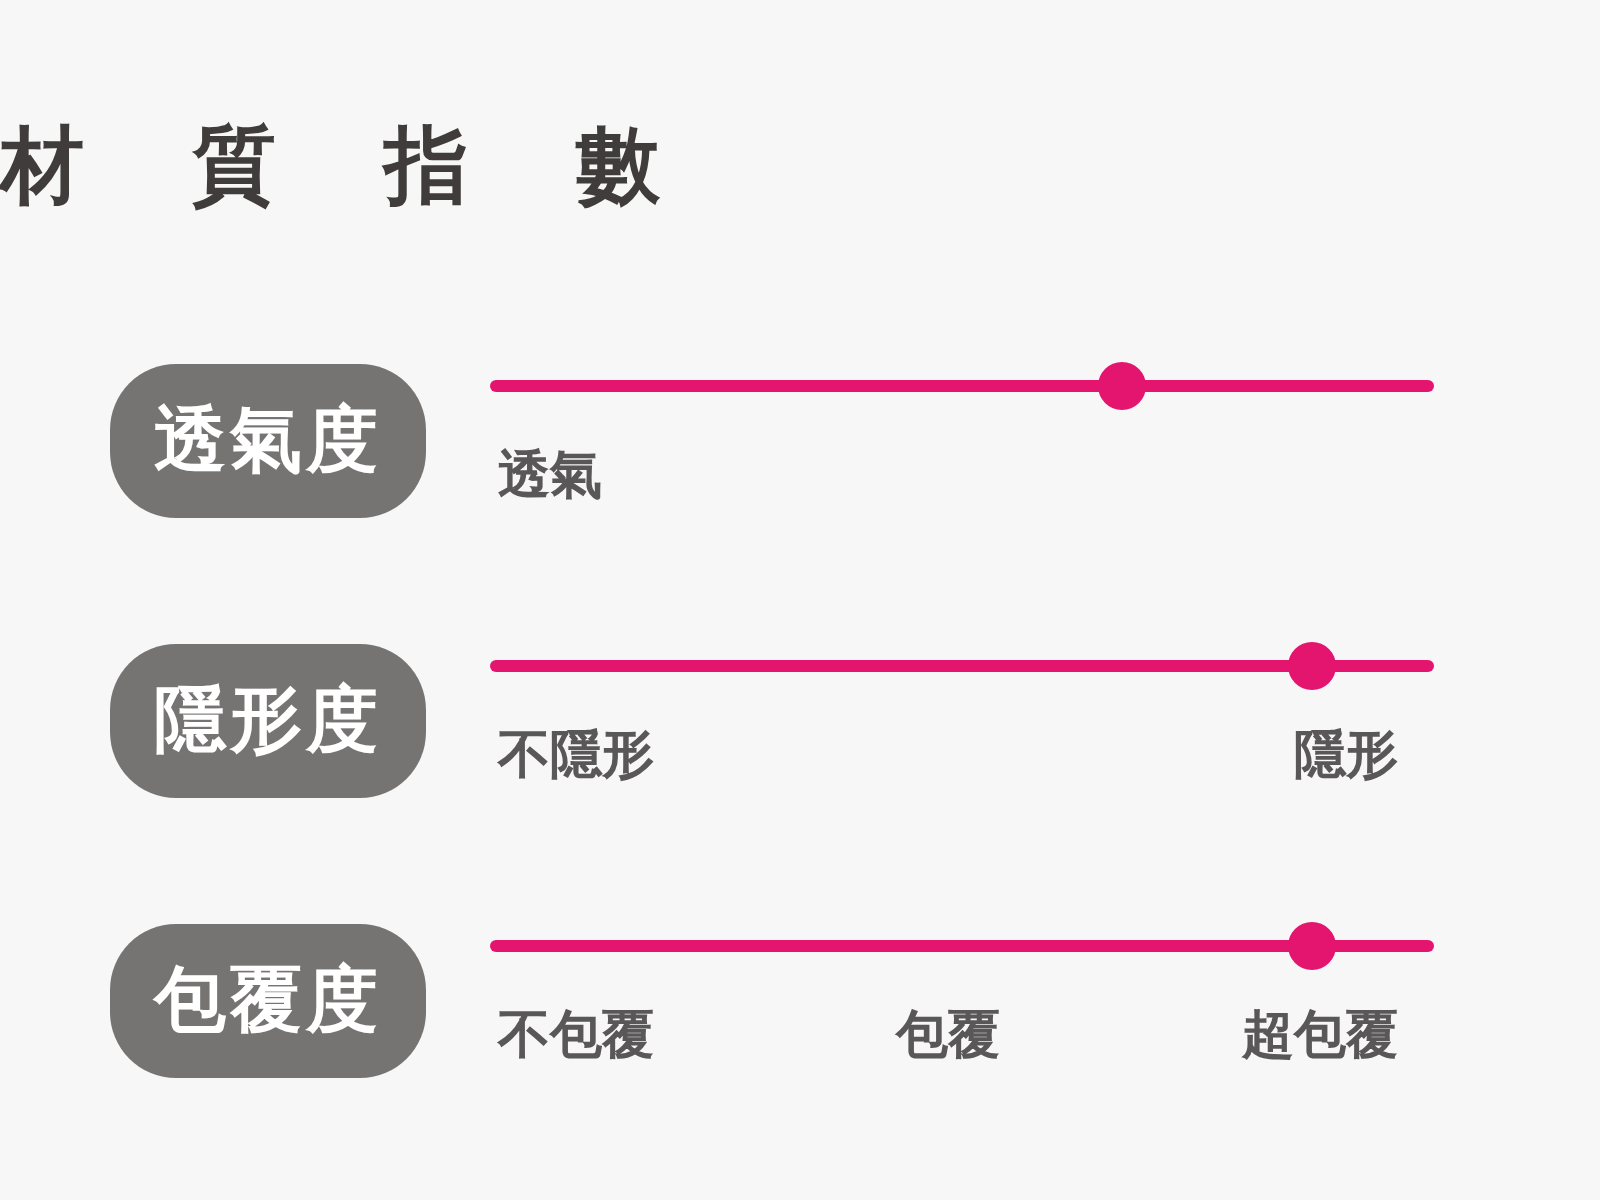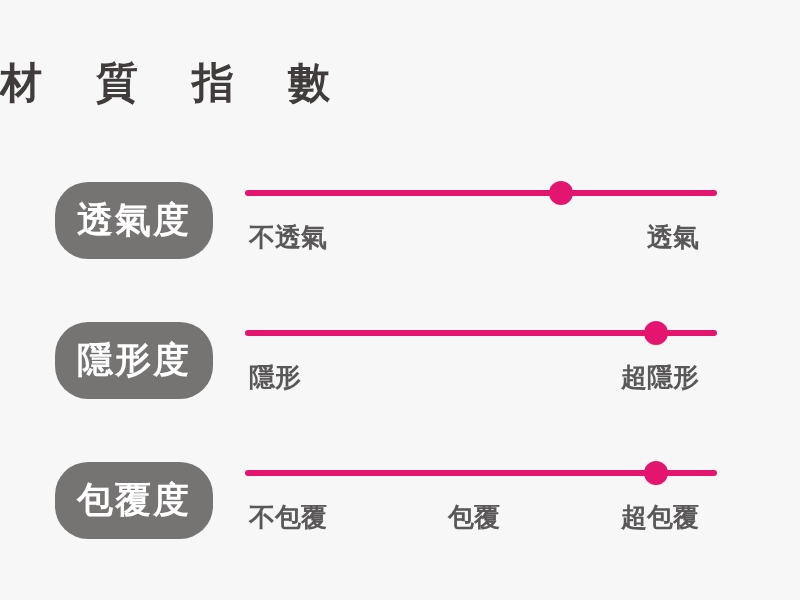--- a/index.html
+++ b/index.html
@@ -101,34 +101,33 @@
     <span>材質指數</span>
   </div>
 
   <div class="row r0">
     <div class="pill">透氣度</div>
     <div class="track-wrap">
       <div class="track"></div>
       <div class="dot" style="left: 67%;"></div>
     </div>
     <div class="ticks">
-      <span>不透氣</span>
       <span>透氣</span>
     </div>
   </div>
 
   <div class="row r1">
     <div class="pill">隱形度</div>
     <div class="track-wrap">
       <div class="track"></div>
       <div class="dot" style="left: 87%;"></div>
     </div>
     <div class="ticks">
+      <span>不隱形</span>
       <span>隱形</span>
-      <span>超隱形</span>
     </div>
   </div>
 
   <div class="row r2">
     <div class="pill">包覆度</div>
     <div class="track-wrap">
       <div class="track"></div>
       <div class="dot" style="left: 87%;"></div>
     </div>
     <div class="ticks">

